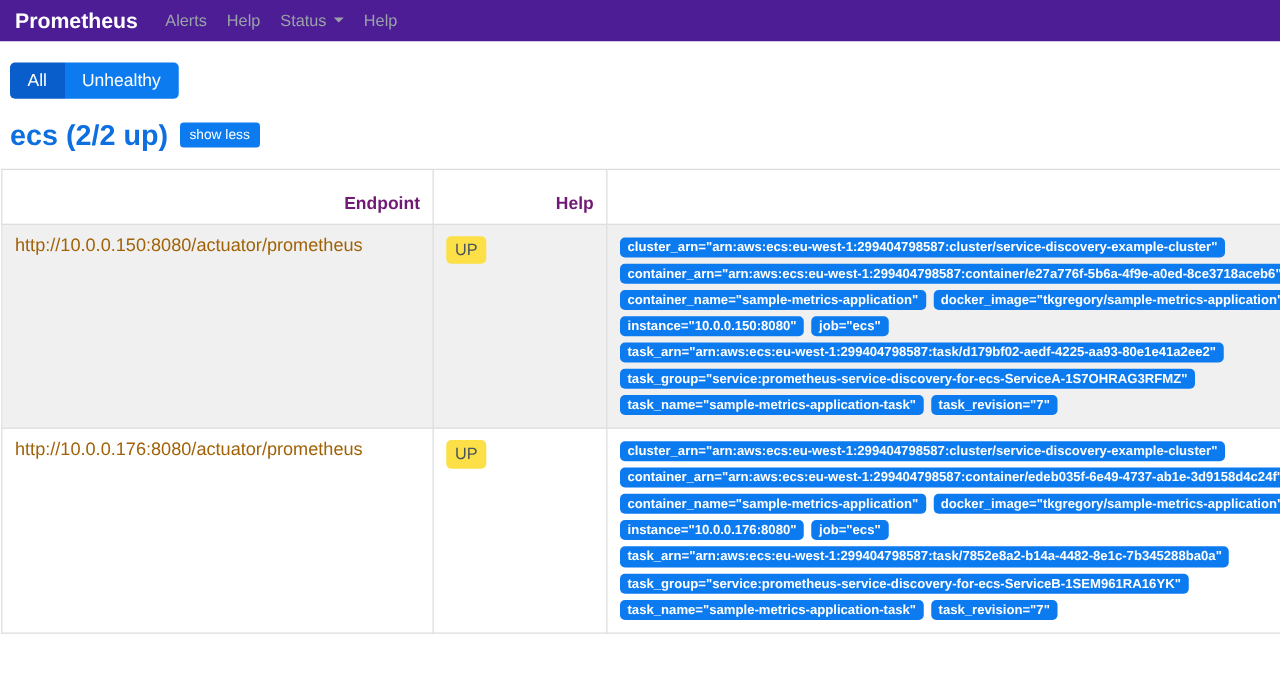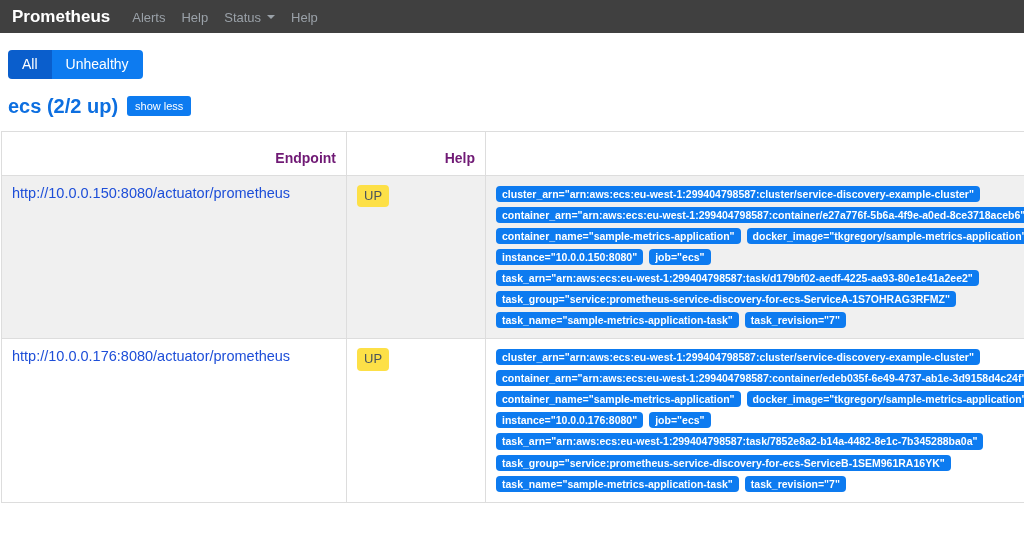--- a/index.html
+++ b/index.html
@@ -6,21 +6,21 @@
   html, body { width: 1024px; height: 541px; overflow: hidden; }
   body {
     font-family: "Liberation Sans", "DejaVu Sans", sans-serif;
     background: #ffffff;
     color: #212529;
   }
 
   
   .navbar {
     height: 33px;
-    background: #404040;
+    background: #4c1d95;
     display: flex;
     align-items: center;
     padding: 0 12px;
   }
   .navbar-brand {
     color: #ffffff;
     font-size: 17px;
     font-weight: 600;
     text-decoration: none;
     margin-right: 14px;
@@ -61,21 +61,21 @@
     padding: 6px 14px;
     cursor: pointer;
     line-height: 1.2;
   }
   .btn-all { background: #0a5ecc; border-radius: 4px 0 0 4px; }
   .btn-unhealthy { background: #0d7bf0; border-radius: 0 4px 4px 0; }
 
   .job-header { margin: 16px 8px 0 8px; display: flex; align-items: center; gap: 9px; }
   .job-title {
     color: #0d6fe0;
-    font-size: 20px;
+    font-size: 23px;
     font-weight: 700;
     text-decoration: none;
   }
   .btn-toggle {
     background: #0d7bf0;
     color: #fff;
     border: none;
     font-family: inherit;
     font-size: 11px;
     padding: 4px 8px;
@@ -108,21 +108,21 @@
     font-size: 14.5px;
   }
   .targets-table tbody tr:nth-child(odd) { background: #f0f0f0; }
   .targets-table tbody tr:nth-child(even) { background: #ffffff; }
 
   .col-endpoint { width: 345px; }
   .col-state { width: 139px; }
   .col-labels { width: 1075px; }
 
   .endpoint-link {
-    color: #1d4ed8;
+    color: #a16207;
     text-decoration: none;
     font-size: 14.5px;
     white-space: nowrap;
   }
   .state-badge {
     display: inline-block;
     background: #fde047;
     color: #4b545c;
     font-size: 13px;
     padding: 4px 7px;

